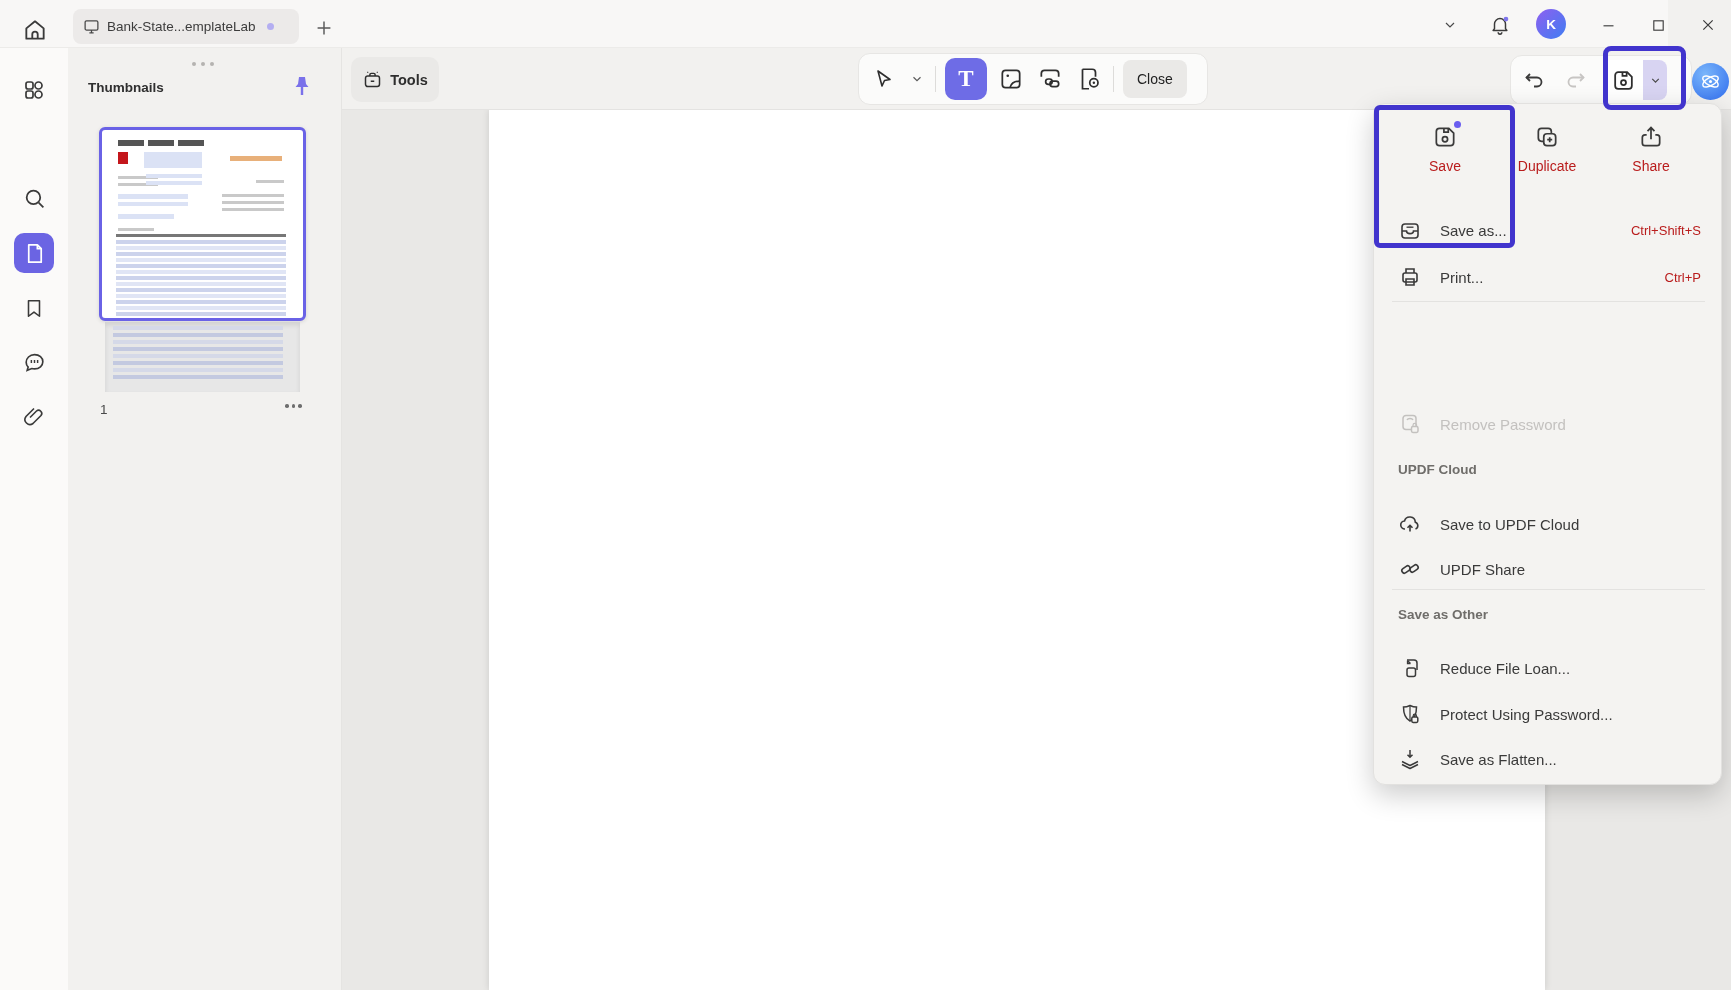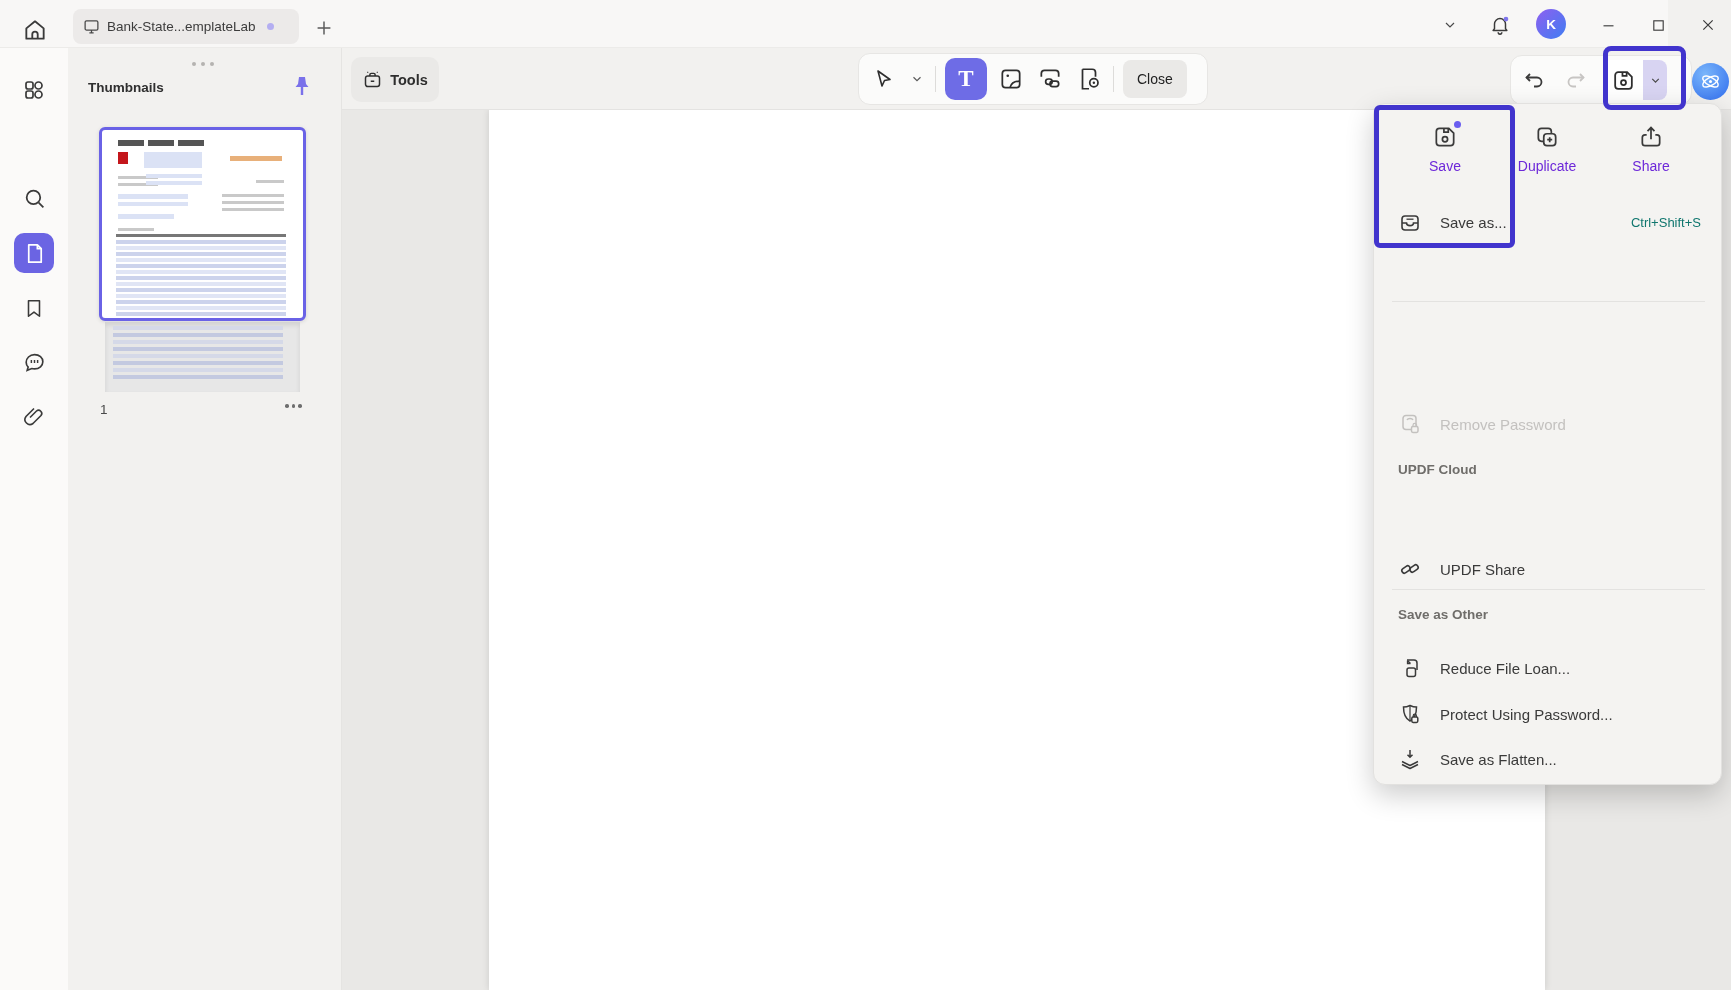--- a/index.html
+++ b/index.html
@@ -96,27 +96,27 @@
   .tc-credit { left:380px; width:199px; text-align:right; }
   .tc-debit { left:590px; width:101px; text-align:right; }
   .tc-bal { left:712px; width:100px; text-align:right; }
   .vdiv { position:absolute; top:0; width:2px; height:22px; background:#ffffff; }
   .vdiv.d1 { left:148px; } .vdiv.d2 { left:586px; } .vdiv.d3 { left:714px; }
   .caret-mark { position:absolute; left:1122px; top:601px; width:7px; height:11px; border-left:1.5px solid #8a8a8a; opacity:.7; }
 
   
   #save-menu { position:absolute; left:1373px; top:103px; width:349px; height:682px; background:#f4f3f1; border:1px solid #e2e1df; border-radius:12px; box-shadow:0 10px 28px rgba(0,0,0,.20); z-index:50; }
   .big-item { position:absolute; top:14px; width:96px; height:66px; display:flex; flex-direction:column; align-items:center; gap:8px; padding-top:6px; }
-  .big-item .bi-label { font-size:14px; color:#6d28d9; }
+  .big-item .bi-label { font-size:14px; color:#b91c1c; }
   .bi-icon { position:relative; width:26px; height:26px; }
   .save-dot { position:absolute; right:-3px; top:-3px; width:7px; height:7px; border-radius:50%; background:#6a5ef0; }
   .menu-item { position:absolute; left:12px; width:325px; height:36px; display:flex; align-items:center; gap:18px; padding-left:12px; border-radius:8px; }
   .mi-label { font-size:15px; color:#3a3a3a; white-space:nowrap; }
   .menu-item.disabled .mi-label { color:#c3c1bf; }
-  .mi-shortcut { position:absolute; right:10px; font-size:13px; color:#0f766e; }
+  .mi-shortcut { position:absolute; right:10px; font-size:13px; color:#b91c1c; }
   .menu-divider { position:absolute; left:18px; width:313px; height:1px; background:#e3e2e0; }
   .menu-header { position:absolute; left:24px; font-size:13.5px; font-weight:bold; color:#6f6d6a; }
 
   .anno-box { position:absolute; border:5px solid #4134cd; border-radius:8px; z-index:60; pointer-events:none; }
   #anno-save-btn { left:1603px; top:46px; width:83px; height:64px; }
   #anno-menu { left:1374px; top:105px; width:141px; height:143px; border-radius:6px; }
 
   svg { display:block; }
 </style>
 </head>
@@ -608,44 +608,59 @@
     <div class="big-item" style="left:229px;">
       <span class="bi-icon">
         <svg width="26" height="26" viewBox="0 0 24 24" fill="none" stroke="#3a3a3a" stroke-width="1.6">
             <path d="M8 10H6.5A2.5 2.5 0 0 0 4 12.5v5A2.5 2.5 0 0 0 6.5 20h11a2.5 2.5 0 0 0 2.5-2.5v-5A2.5 2.5 0 0 0 17.5 10H16"></path>
             <path d="M12 14V3.5M8.8 6.5 12 3.3l3.2 3.2"></path>
           </svg>
       </span>
       <span class="bi-label">Share</span>
     </div>
 
-    <div class="menu-item" style="top:100px;">
+    <div class="menu-item" style="top:108px;">
       <svg width="24" height="24" viewBox="0 0 24 24" fill="none" stroke="#3a3a3a" stroke-width="1.6">
           <path d="M4 9a3 3 0 0 1 3-3h10a3 3 0 0 1 3 3v8a3 3 0 0 1-3 3H7a3 3 0 0 1-3-3z"></path>
           <path d="M4 13h4.5a3.5 2.6 0 0 0 7 0H20"></path>
           <path d="M8.5 9.2h7" stroke-width="1.3"></path>
         </svg>
       <span class="mi-label">Save as...</span>
       <span class="mi-shortcut">Ctrl+Shift+S</span>
+    </div>
+    <div class="menu-item" style="top:155px;">
+      <svg width="24" height="24" viewBox="0 0 24 24" fill="none" stroke="#3a3a3a" stroke-width="1.6">
+          <rect x="5" y="8" width="14" height="9" rx="2"></rect>
+          <path d="M8 8V4h8v4M8 14h8v6H8z"></path>
+        </svg>
+      <span class="mi-label">Print...</span>
+      <span class="mi-shortcut">Ctrl+P</span>
     </div>
 
     <div class="menu-divider" style="top:197px;"></div>
 
     <div class="menu-item disabled" style="top:302px;">
       <svg width="24" height="24" viewBox="0 0 24 24" fill="none" stroke="#c3c1bf" stroke-width="1.5">
           <rect x="5" y="3.5" width="13" height="14" rx="3"></rect>
           <path d="M9 8c1-2 5-2 6 0"></path>
           <rect x="13.5" y="14.5" width="6.5" height="6" rx="1.4" fill="#f4f3f1"></rect>
           <path d="M15 14.5v-1.3a1.8 1.8 0 0 1 3.6 0v1.3" stroke-width="1.2"></path>
         </svg>
       <span class="mi-label">Remove Password</span>
     </div>
 
     <div class="menu-header" style="top:358px;">UPDF Cloud</div>
 
+    <div class="menu-item" style="top:402px;">
+      <svg width="24" height="24" viewBox="0 0 24 24" fill="none" stroke="#3a3a3a" stroke-width="1.6">
+          <path d="M7 17a4 4 0 0 1-.5-8 5.5 5.5 0 0 1 10.8 1.2A3.6 3.6 0 0 1 17.5 17"></path>
+          <path d="M12 19.5v-6M9.5 15.8 12 13.3l2.5 2.5"></path>
+        </svg>
+      <span class="mi-label">Save to UPDF Cloud</span>
+    </div>
     <div class="menu-item" style="top:447px;">
       <svg width="24" height="24" viewBox="0 0 24 24" fill="none" stroke="#3a3a3a" stroke-width="1.6">
           <rect x="3.5" y="10" width="9" height="5" rx="2.5" transform="rotate(-35 8 12.5)"></rect>
           <rect x="11.5" y="9" width="9" height="5" rx="2.5" transform="rotate(-35 16 11.5)"></rect>
         </svg>
       <span class="mi-label">UPDF Share</span>
     </div>
 
     <div class="menu-divider" style="top:485px;"></div>
 

